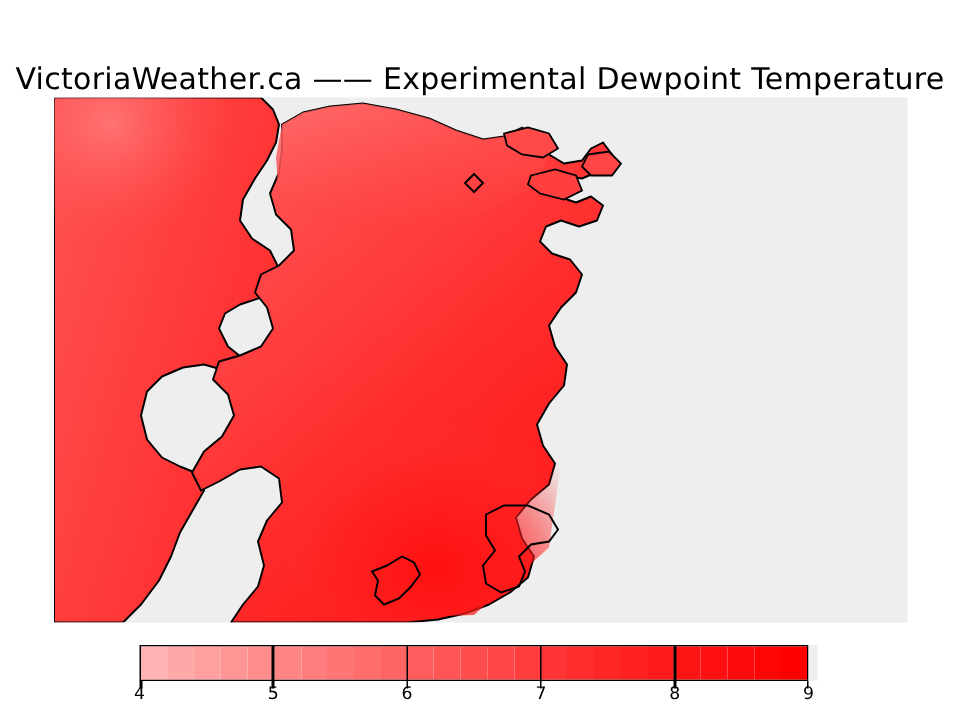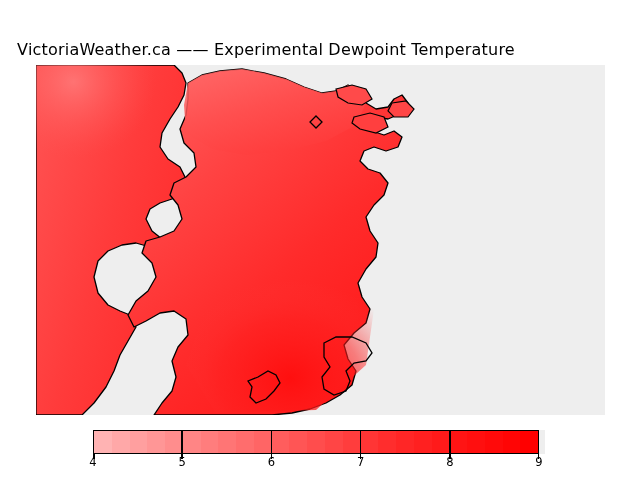--- a/index.html
+++ b/index.html
@@ -13,24 +13,24 @@
     position: relative;
     overflow: hidden;
     font-family: "DejaVu Sans", sans-serif;
   }
 
   
   #title {
     position: absolute;
     left: 0;
     top: 40px;
-    width: 532px;
+    width: 640px;
     text-align: center;
     font-family: "DejaVu Sans", sans-serif;
-    font-size: 16px;
+    font-size: 20px;
     color: #000000;
     letter-spacing: 0.2px;
     white-space: nowrap;
   }
 
   
   #plot {
     position: absolute;
     left: 36px;
     top: 65px;

